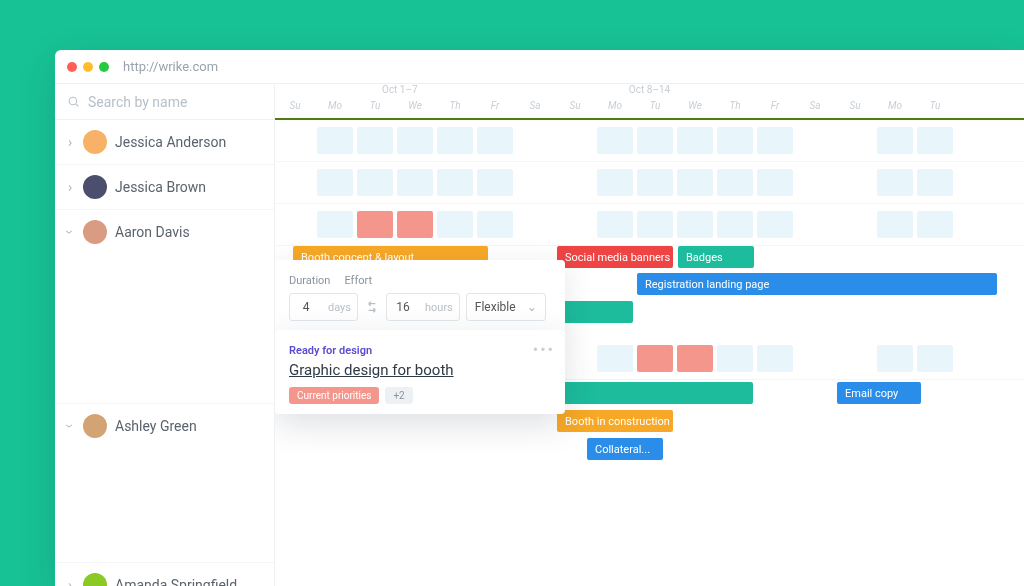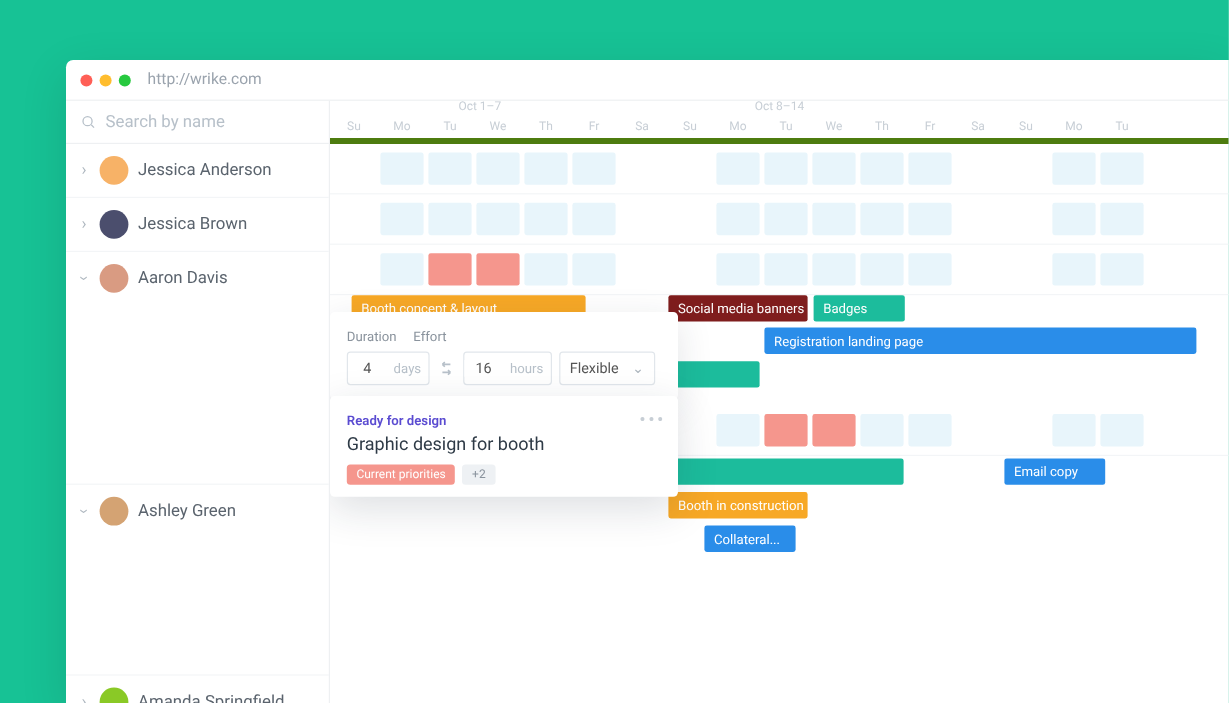--- a/index.html
+++ b/index.html
@@ -28,31 +28,31 @@
   .chev { width:10px; display:flex; justify-content:center; color:#aeb7bf; }
   .avatar { width:24px; height:24px; border-radius:50%; background:#e5e9ee; display:flex; align-items:center; justify-content:center; font-size:11px; color:#fff; flex-shrink:0; position:relative; }
   .avatar.small { width:22px; height:22px; }
   .avatar.c1{background:#f7b267;} .avatar.c2{background:#4b4e6d;} .avatar.c3{background:#d99b82;} .avatar.c4{background:#d4a373;} .avatar.c5{background:#8ac926;}
   .sidebar-spacer { height: 150px; border-bottom:1px solid #f3f5f7; }
   .sidebar-spacer2 { height: 115px; border-bottom:1px solid #f3f5f7; }
 
   .grid { flex:1; position:relative; overflow:hidden; }
   .weeks-hdr { height:16px; display:flex; color:#c7ced5; font-size:10px; }
   .weeks-hdr div { flex:1; text-align:center; }
-  .days-hdr { height:20px; display:flex; border-bottom:5px solid #4d7c0f; }
+  .days-hdr { height:20px; display:flex; border-bottom:2px solid #4d7c0f;font-style:italic; }
   .days-hdr div { width:40px; text-align:center; font-size:10px; color:#c7ced5; }
 
   .rows { position:relative; }
   .lane { height:42px; border-bottom:1px solid #f3f5f7; position:relative; display:flex; }
   .cell { width:40px; height:100%; padding:7px 2px; }
   .block { width:100%; height:100%; background:#e8f5fb; border-radius:2px; }
   .block.pk { background:#f5968d; }
 
   .task { position:absolute; height:22px; border-radius:2px; color:#fff; font-size:11px; display:flex; align-items:center; padding:0 8px; white-space:nowrap; overflow:hidden; }
-  .task.orange{background:#f7a826;} .task.purple{background:#7f1d1d;} .task.teal{background:#1cbc9c;} .task.blue{background:#2a8de9;}
+  .task.orange{background:#f7a826;} .task.purple{background:#ef4444;} .task.teal{background:#1cbc9c;} .task.blue{background:#2a8de9;}
 
   .boxed-row { position:absolute; display:flex; border:2px solid #5a4bd1; border-radius:4px; overflow:hidden; background:#fff; }
   .boxed-row div { width:40px; height:22px; text-align:center; font-size:12px; line-height:22px; color:#555; border-right:2px solid #5a4bd1; }
   .boxed-row div:last-child{border-right:none;}
 
   .panel {
     position:absolute; left:0; top:176px; width:290px; background:#fff;
     box-shadow: 0 8px 30px rgba(30,40,60,.12); border-radius:4px; padding:14px 14px 12px;
   }
   .panel-labels { display:flex; font-size:11px; color:#8a939d; margin-bottom:6px; }
@@ -62,21 +62,21 @@
   .inpgrp .unit { font-size:11px; color:#b7c0c9; padding:0 6px; }
   .swapicon { width:16px; height:16px; color:#b7c0c9; }
   .select { border:1px solid #e1e6eb; border-radius:3px; height:28px; display:flex; align-items:center; justify-content:space-between; padding:0 8px; font-size:12px; color:#555; min-width:80px; }
 
   .card {
     position:absolute; left:0; top:246px; width:290px; background:#fff;
     box-shadow: 0 10px 34px rgba(30,40,60,.15); border-radius:4px; padding:14px 14px 10px;
   }
   .card .dots3 { position:absolute; right:10px; top:10px; color:#c7ced5; letter-spacing:2px; font-size:16px; cursor:pointer; }
   .status { font-size:11px; color:#5a4bd1; font-weight:600; }
-  .title { font-size:15px; color:#2e3a46; margin:4px 0 8px; }
+  .title { font-size:15px; color:#2e3a46; margin:4px 0 8px;text-decoration:underline; }
   .tags { display:flex; gap:6px; }
   .tag { background:#f5968d; color:#fff; font-size:10px; padding:3px 8px; border-radius:3px; }
   .tag.gray { background:#eef1f4; color:#8a939d; }
   .card-foot { display:flex; justify-content:space-between; align-items:center; margin-top:18px; }
   .daterange { font-size:11px; color:#2a8de9; }
 
   .overlay-lane { position:absolute; left:0; right:0; height:28px; }
 </style>
 </head>
 <body>

